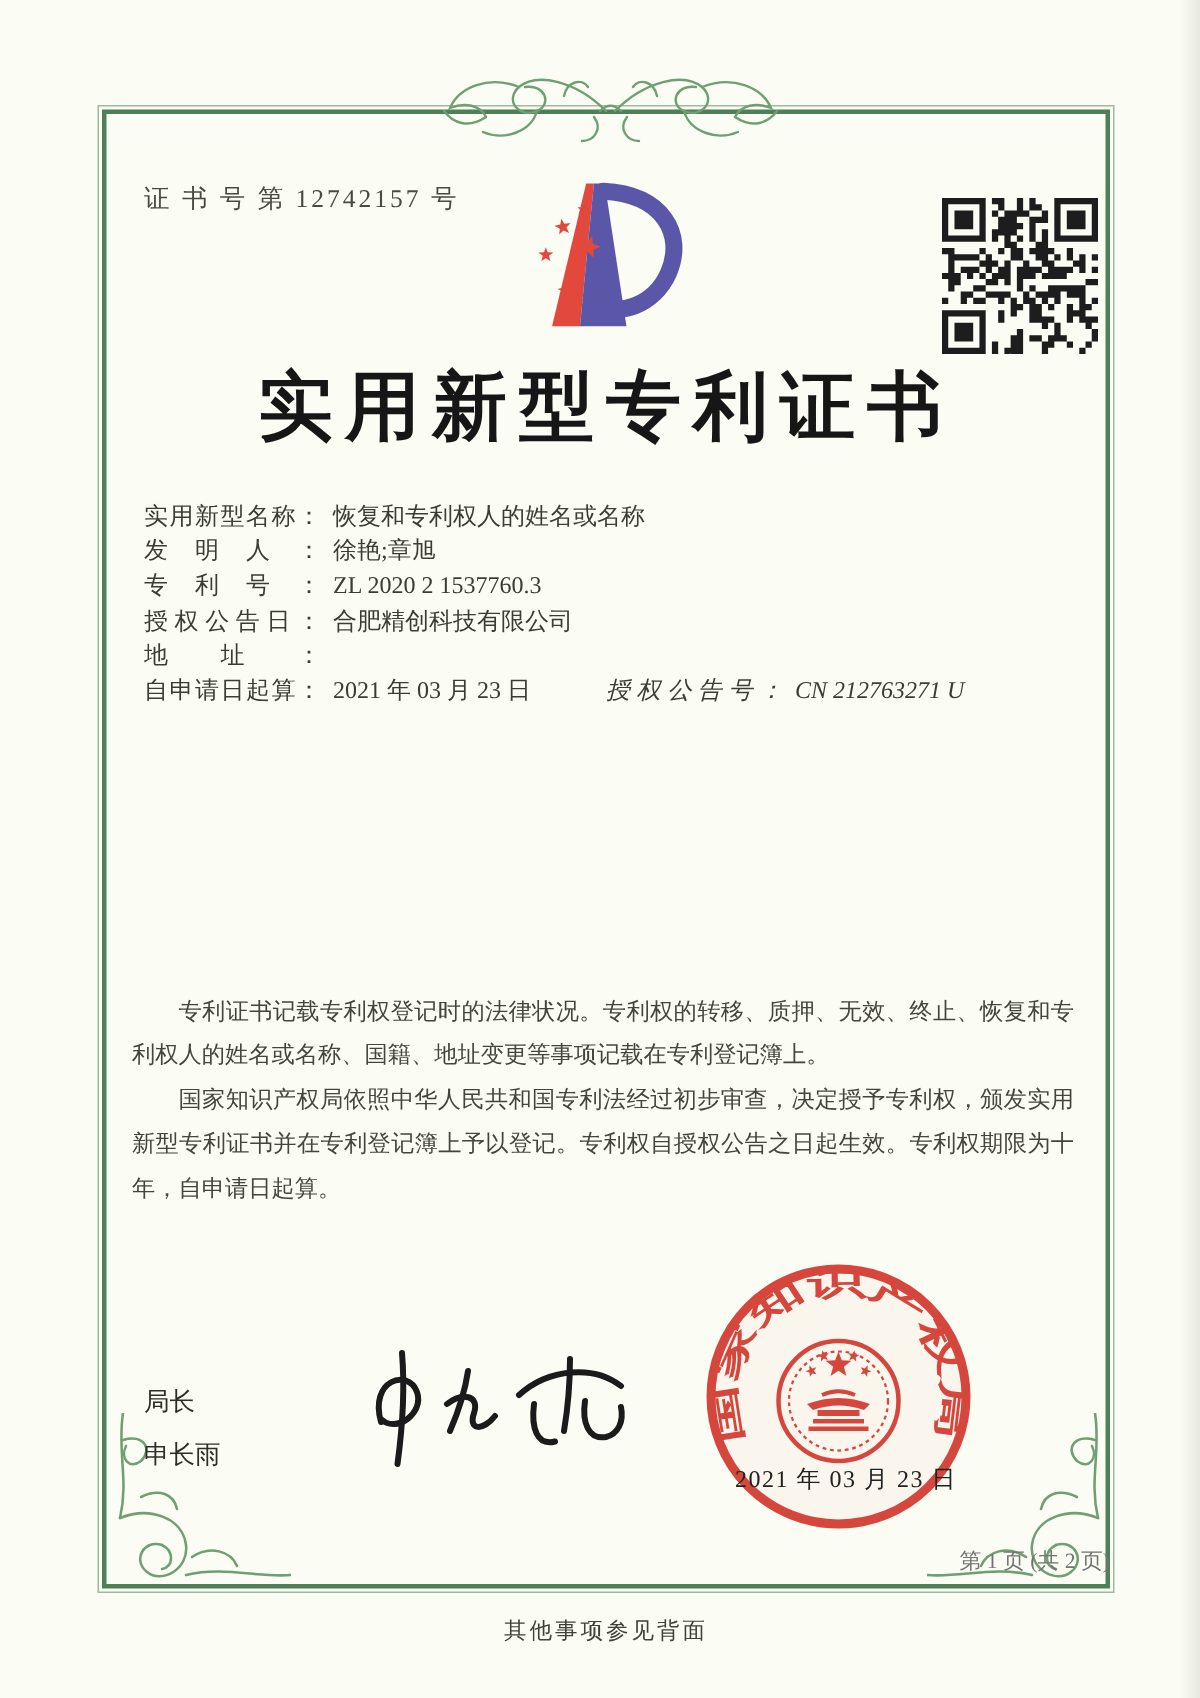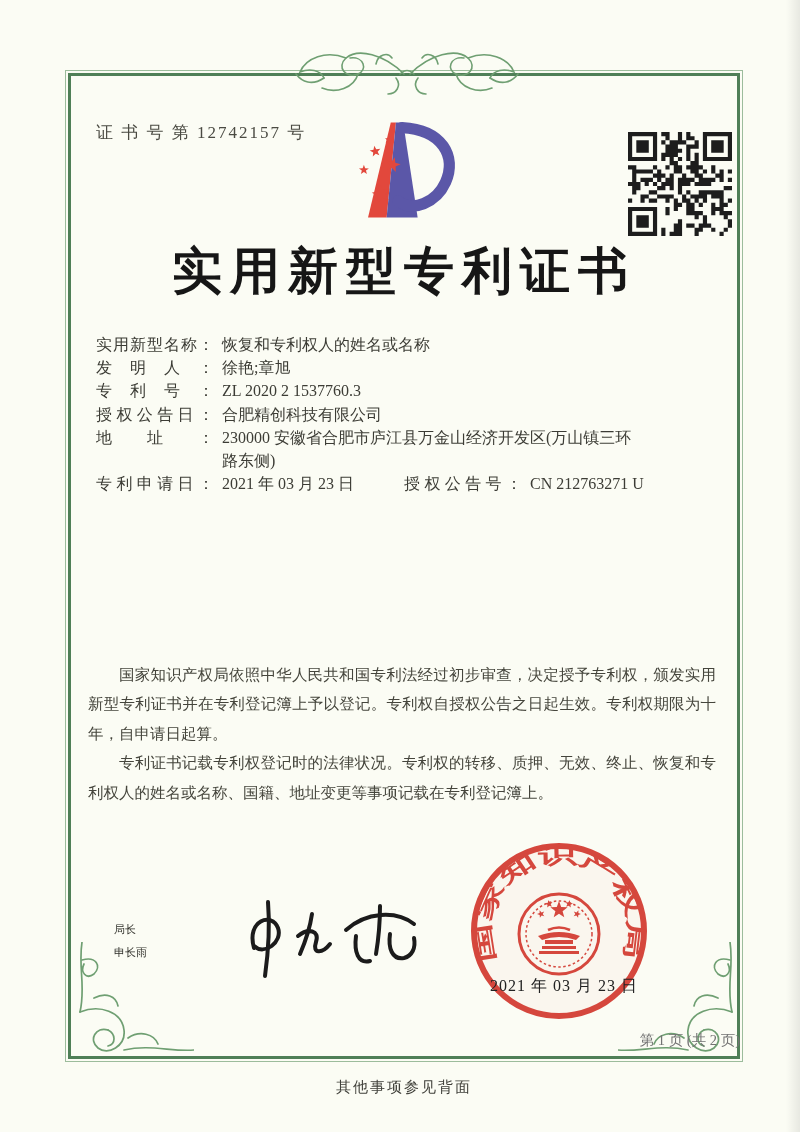--- a/index.html
+++ b/index.html
@@ -22,27 +22,27 @@
   .title{
     position:absolute;left:68px;top:238px;width:672px;text-align:center;
     font-size:50px;font-weight:600;letter-spacing:8px;color:#161616;
   }
   .fields{position:absolute;left:96px;top:333px;width:624px;display:flex;flex-direction:column;font-size:16px;}
   .frow{display:flex;align-items:flex-start;line-height:1.45;}
   .flabel{display:inline-block;width:118px;text-align:justify;text-align-last:justify;flex:none;color:#3c3c35;}
   .fvalue{margin-left:8px;color:#3c3c35;}
   .addr-value{width:412px;}
   .grant-row{display:flex;}
-  .grant-b{margin-left:50px;display:flex;}
+  .grant-b{margin-left:50px;display:flex;font-style:italic;}
   .paras{
     position:absolute;left:88px;top:660px;width:628px;
     font-size:15.5px;line-height:1.9;color:#45453c;text-align:justify;
   }
   .paras p{margin:0;text-indent:2em;}
-  .signer{position:absolute;left:96px;top:918px;font-size:11px;color:#2e2e28;line-height:2.05;margin-left:18px;}
+  .signer{position:absolute;left:96px;top:918px;font-size:17px;color:#2e2e28;line-height:2.05;}
   .signature{position:absolute;left:228px;top:890px;}
   .seal{position:absolute;left:468px;top:840px;}
   .seal-date{position:absolute;left:490px;top:976px;font-size:16px;letter-spacing:1px;color:#222;}
   .page-info{position:absolute;left:68px;top:1031px;width:672px;text-align:right;font-size:14.5px;color:#737373;}
   .back-note{position:absolute;left:68px;top:1078px;width:672px;text-align:center;font-size:15px;color:#40403a;letter-spacing:2px;}
   .ornament-top{position:absolute;left:292px;top:44px;}
   .corner-bl{position:absolute;left:70px;top:942px;}
   .corner-br{position:absolute;left:618px;top:942px;}
   svg{display:block;}
 </style>
@@ -122,35 +122,34 @@
   <div class="frow">
     <span class="flabel">专利号：</span>
     <span class="fvalue">ZL 2020 2 1537760.3</span>
   </div>
   <div class="frow">
     <span class="flabel">授权公告日：</span>
     <span class="fvalue">合肥精创科技有限公司</span>
   </div>
   <div class="frow">
     <span class="flabel">地址：</span>
-    <span class="fvalue addr-value">230000 安徽省合肥市庐江县万金山经济开发区(万山镇三环路东侧)</span>
   </div>
   <div class="frow grant-row">
-    <span class="flabel">专利申请日：</span>
+    <span class="flabel">自申请日起算：</span>
     <span class="fvalue">2021 年 03 月 23 日</span>
     <span class="grant-b">
       <span class="flabel">授权公告号：</span>
       <span class="fvalue">CN 212763271 U</span>
     </span>
   </div>
 </div>
 
 <div class="paras">
+  <p>专利证书记载专利权登记时的法律状况。专利权的转移、质押、无效、终止、恢复和专利权人的姓名或名称、国籍、地址变更等事项记载在专利登记簿上。</p>
   <p>国家知识产权局依照中华人民共和国专利法经过初步审查，决定授予专利权，颁发实用新型专利证书并在专利登记簿上予以登记。专利权自授权公告之日起生效。专利权期限为十年，自申请日起算。</p>
-  <p>专利证书记载专利权登记时的法律状况。专利权的转移、质押、无效、终止、恢复和专利权人的姓名或名称、国籍、地址变更等事项记载在专利登记簿上。</p>
 </div>
 
 <div class="signer">
   <div>局长</div>
   <div>申长雨</div>
 </div>
 
 <svg class="signature" width="200" height="95" viewBox="0 0 200 95">
   <g stroke="#1b1b1b" stroke-width="4" fill="none" stroke-linecap="round">
     <path d="M26,58 C18,30 44,22 50,38 C55,52 36,66 26,56"></path>

